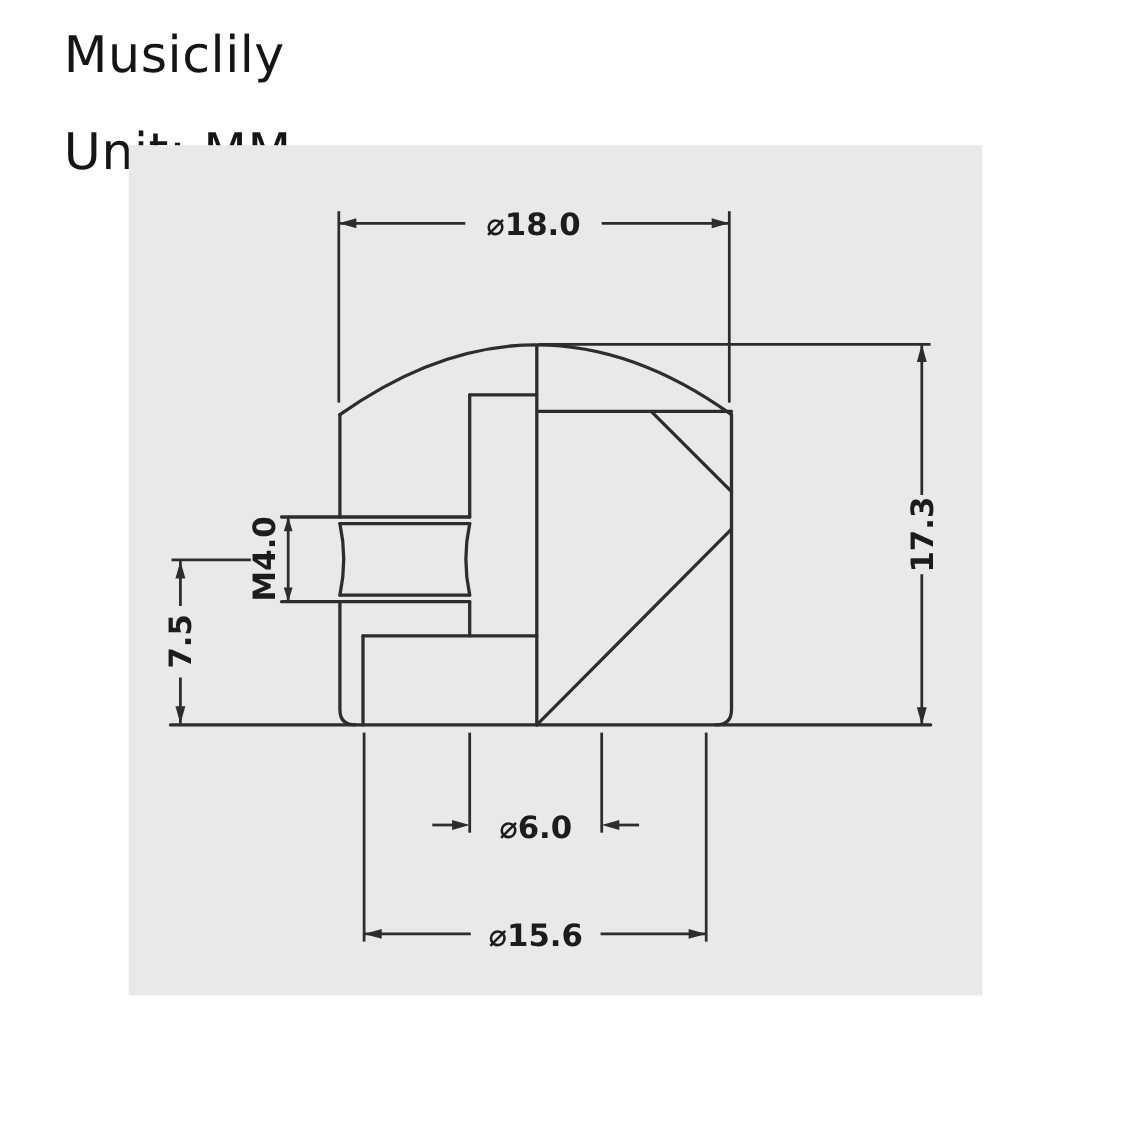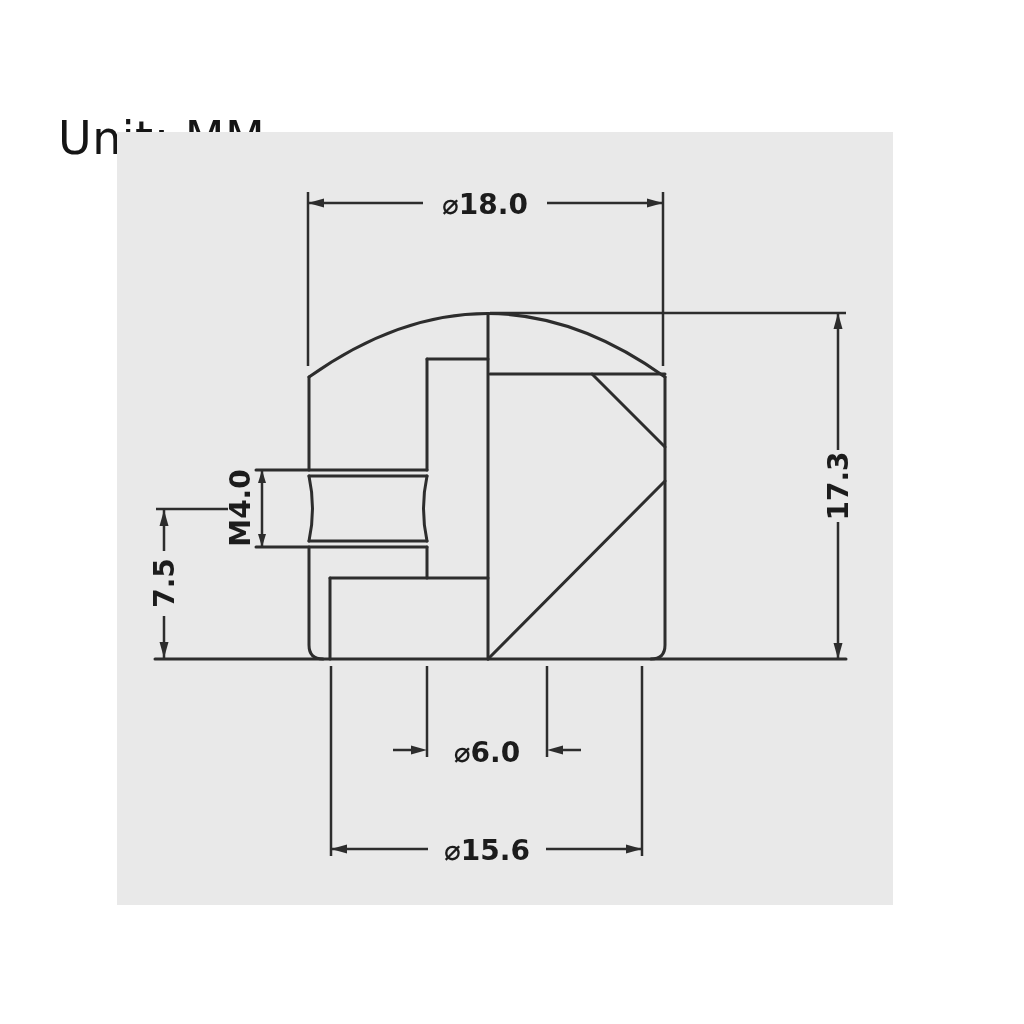--- a/index.html
+++ b/index.html
@@ -15,20 +15,21 @@
   .dimline{stroke:#2d2d2d;stroke-width:2.5;fill:none;stroke-linecap:butt;}
   .arrow{fill:#2d2d2d;stroke:none;}
   .dimtext{fill:#1c1c1c;font-family:"DejaVu Sans","Liberation Sans",sans-serif;
            font-size:28px;font-weight:bold;text-anchor:middle;}
 </style>
 </head>
 <body>
 
 <div id="stage">
 
+  <div class="hdr" id="brand">Musiclily</div>
   <div class="hdr" id="unit">Unit: MM</div>
 
   <div id="canvas-bg"></div>
 
   <svg id="drawing-svg" viewBox="0 0 1024 1024" xmlns="http://www.w3.org/2000/svg">
 
     <g>
       <path class="outline" d="M309 377 Q488 250 665 377"></path>
       <path class="outline" d="M309 377 V470"></path>
       <path class="outline" d="M309 476 Q316 508.5 309 541"></path>

